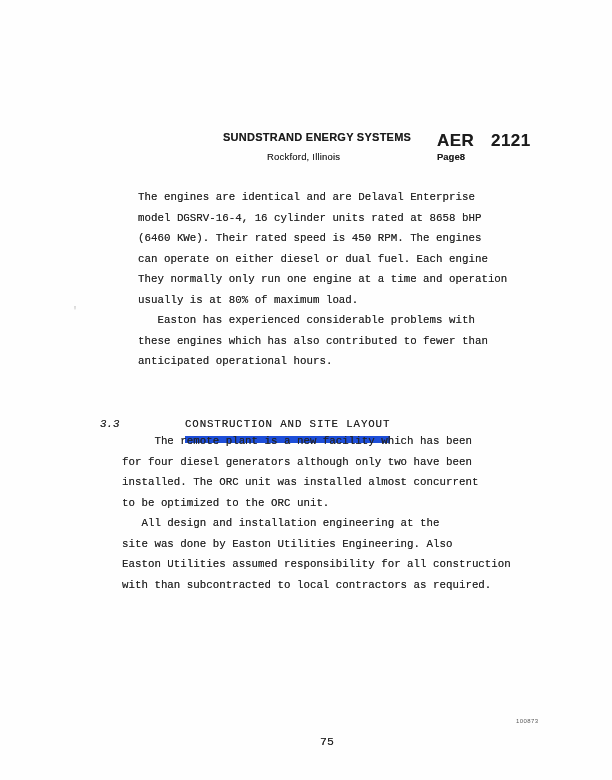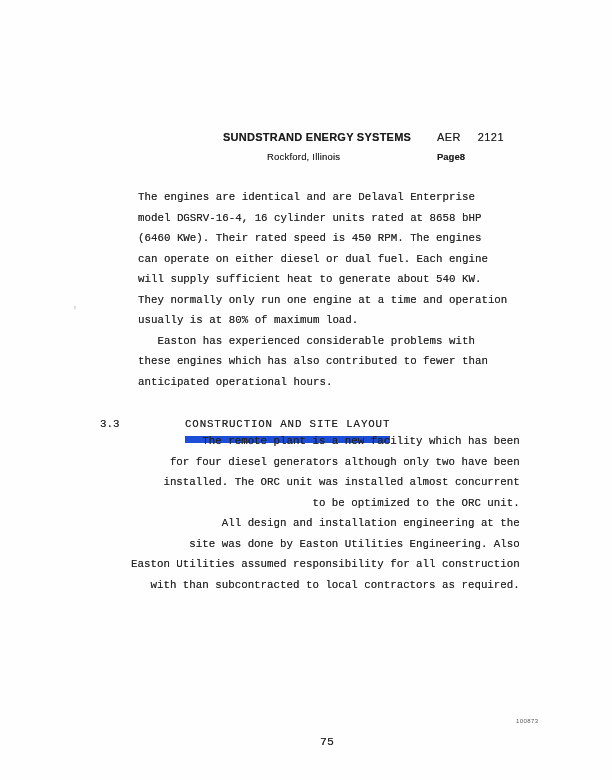--- a/index.html
+++ b/index.html
@@ -41,22 +41,22 @@
     text-shadow: 0 0 0.5px rgba(30,30,30,0.5);
     white-space: pre;
   }
   .hdr-right-top {
     position: absolute;
     left: 437px;
     top: 131px;
     display: flex;
     gap: 17px;
     font-family: "Liberation Sans", "DejaVu Sans", sans-serif;
-    font-weight: 400;
-    font-size: 11px;
+    font-weight: 700;
+    font-size: 17px;
     letter-spacing: 0.4px;
     color: #1c1c1c;
     text-shadow: 0 0 0.5px rgba(30,30,30,0.55);
   }
   .hdr-right-bottom {
     position: absolute;
     left: 437px;
     top: 151px;
     display: flex;
     font-family: "Liberation Sans", "DejaVu Sans", sans-serif;
@@ -82,36 +82,36 @@
     position: absolute;
     left: 100px;
     top: 414px;
     width: 420px;
   }
   .section-number {
     position: absolute;
     left: 0;
     top: 0;
     white-space: pre;
+    font-style: italic;
   }
   .section-title {
     position: absolute;
     left: 40px;
     top: 0;
     letter-spacing: 0.85px;
     border-bottom: 7px solid #1d4ed8;
     padding-bottom: 1px;
     white-space: pre;
     margin-left: 45px;
   }
   .para2 {
     position: absolute;
-    left: 131px;
+    left: 122px;
     top: 431px;
-    text-align: right;
   }
   
   .stamp {
     position: absolute;
     left: 516px;
     top: 718px;
     font-family: "Liberation Sans", "DejaVu Sans", sans-serif;
     font-size: 6px;
     letter-spacing: 0.4px;
     color: #3a3a3a;
@@ -150,21 +150,20 @@
   <div class="hdr-right-bottom">
     <span>Page</span>
     <span>8</span>
   </div>
 
   <div class="para1 typewriter">
       <div class="tline">The engines are identical and are Delaval Enterprise</div>
       <div class="tline">model DGSRV-16-4, 16 cylinder units rated at 8658 bHP</div>
       <div class="tline">(6460 KWe). Their rated speed is 450 RPM. The engines</div>
       <div class="tline">can operate on either diesel or dual fuel. Each engine</div>
-      <div class="tline">will supply sufficient heat to generate about 540 KW.</div>
       <div class="tline">They normally only run one engine at a time and operation</div>
       <div class="tline">usually is at 80% of maximum load.</div>
       <div class="tline">   Easton has experienced considerable problems with</div>
       <div class="tline">these engines which has also contributed to fewer than</div>
       <div class="tline">anticipated operational hours.</div>
     </div>
 
   <div class="artifact">'</div>
 
   <div class="section-row typewriter">

